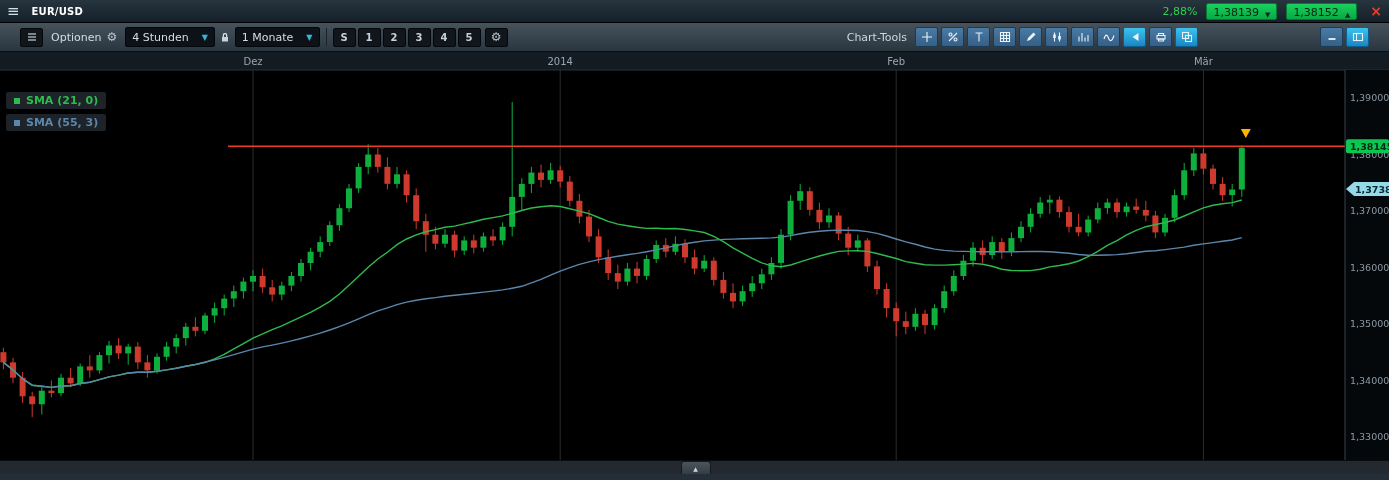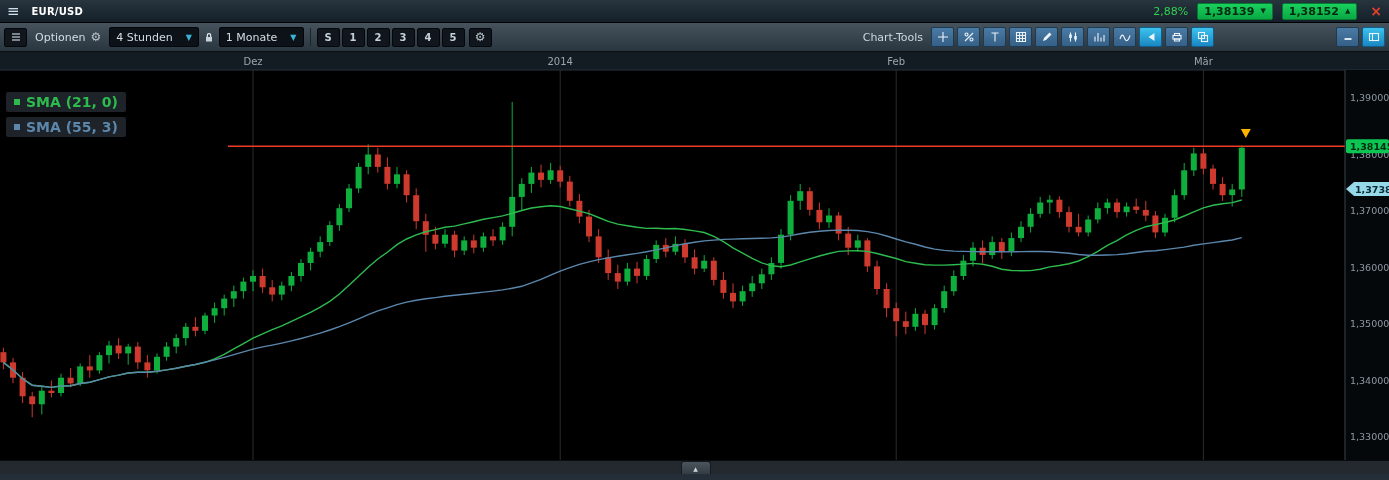--- a/index.html
+++ b/index.html
@@ -7,28 +7,28 @@
        font-family:"DejaVu Sans","Liberation Sans",sans-serif;-webkit-font-smoothing:antialiased;}
   .app{width:1389px;height:480px;display:flex;flex-direction:column;}
 
   
   .topbar{height:22px;flex:0 0 22px;display:flex;align-items:center;padding:0 7px;
           background:linear-gradient(#27353f,#141f29);border-bottom:1px solid #000;}
   .hamburger{color:#cfe0ea;font-size:15px;line-height:1;margin-right:12px;cursor:pointer;}
   .symbol{color:#fff;font-weight:bold;font-size:10px;letter-spacing:.2px;}
   .top-right{margin-left:auto;display:flex;align-items:center;gap:9px;}
   .pct{color:#2fd14f;font-weight:normal;font-size:11px;}
-  .badge{display:flex;align-items:center;gap:6px;background:linear-gradient(#19d05e,#0aa843);
+  .badge{display:flex;align-items:flex-end;gap:6px;background:linear-gradient(#19d05e,#0aa843);
          border:1px solid #077a31;border-radius:2px;padding:0 6px;height:15px;
-         color:#04290f;font-weight:bold;font-size:11px;}
+         color:#04290f;font-weight:normal;font-size:11px;}
   .badge .arr{font-size:7px;color:#063018;}
   .close-x{color:#e8402a;font-weight:bold;font-size:14px;margin-left:4px;cursor:pointer;line-height:1;}
 
   
-  .toolbar{height:28px;flex:0 0 28px;display:flex;align-items:center;gap:4px;padding:0 4px;
+  .toolbar{height:28px;flex:0 0 28px;display:flex;align-items:center;gap:4px;padding:0 20px;
            background:linear-gradient(#46535c,#2a363f);border-bottom:1px solid #0a0f14;}
   .sq{min-width:17px;height:17px;display:flex;align-items:center;justify-content:center;
       background:#10161c;border:1px solid #04080c;border-radius:2px;color:#c6d1d9;
       font-size:10px;font-weight:bold;padding:0 2px;cursor:pointer;}
   .flatbtn{display:flex;align-items:center;gap:5px;color:#d3dde4;font-size:11px;padding:0 4px;cursor:pointer;}
   .gear{color:#b9c5cd;font-size:12px;line-height:1;}
   .dd{display:flex;align-items:center;gap:13px;height:18px;background:#0c1218;
       border:1px solid #03070b;border-radius:2px;padding:0 6px;color:#d4dde3;font-size:11px;cursor:pointer;}
   .dd .caret{color:#38b6d8;font-size:8px;}
   .btn-raised{display:flex;align-items:center;gap:6px;height:20px;padding:0 8px;cursor:pointer;
@@ -45,21 +45,21 @@
 
   
   .chart-region{position:relative;flex:0 0 408px;height:408px;background:#000;}
   #chart-svg{display:block;}
   #chart-svg text.tl{fill:#9aa6b0;font-size:10px;font-family:"DejaVu Sans",sans-serif;}
   #chart-svg text.al{fill:#8d99a3;font-size:9.5px;font-family:"DejaVu Sans",sans-serif;}
   #chart-svg text.bl{fill:#04290f;font-size:9.5px;font-weight:bold;font-family:"DejaVu Sans",sans-serif;}
   #chart-svg text.bl2{fill:#0a2a33;font-size:9.5px;font-weight:bold;font-family:"DejaVu Sans",sans-serif;}
   .legend{position:absolute;left:6px;top:40px;display:flex;flex-direction:column;gap:5px;}
   .legend-item{display:flex;align-items:center;gap:6px;background:rgba(33,40,46,.88);
-      border-radius:2px;padding:2px 8px;font-size:14px;font-weight:bold;cursor:pointer;}
+      border-radius:2px;padding:2px 8px;font-size:11px;font-weight:bold;cursor:pointer;}
   .legend-item .sw{width:6px;height:6px;display:inline-block;}
 
   
   .bottom-scroll{height:13px;flex:0 0 13px;background:#23292f;border-top:1px solid #0a0d10;position:relative;}
   .grip{position:absolute;left:50%;margin-left:-14px;top:0;width:28px;height:12px;
         background:linear-gradient(#4c555d,#343c43);border:1px solid #14191d;border-bottom:none;
         border-radius:3px 3px 0 0;display:flex;align-items:center;justify-content:center;
         color:#cfd6db;font-size:6px;cursor:pointer;}
   .status-strip{height:9px;flex:1;background:#232e38;}
 </style>

